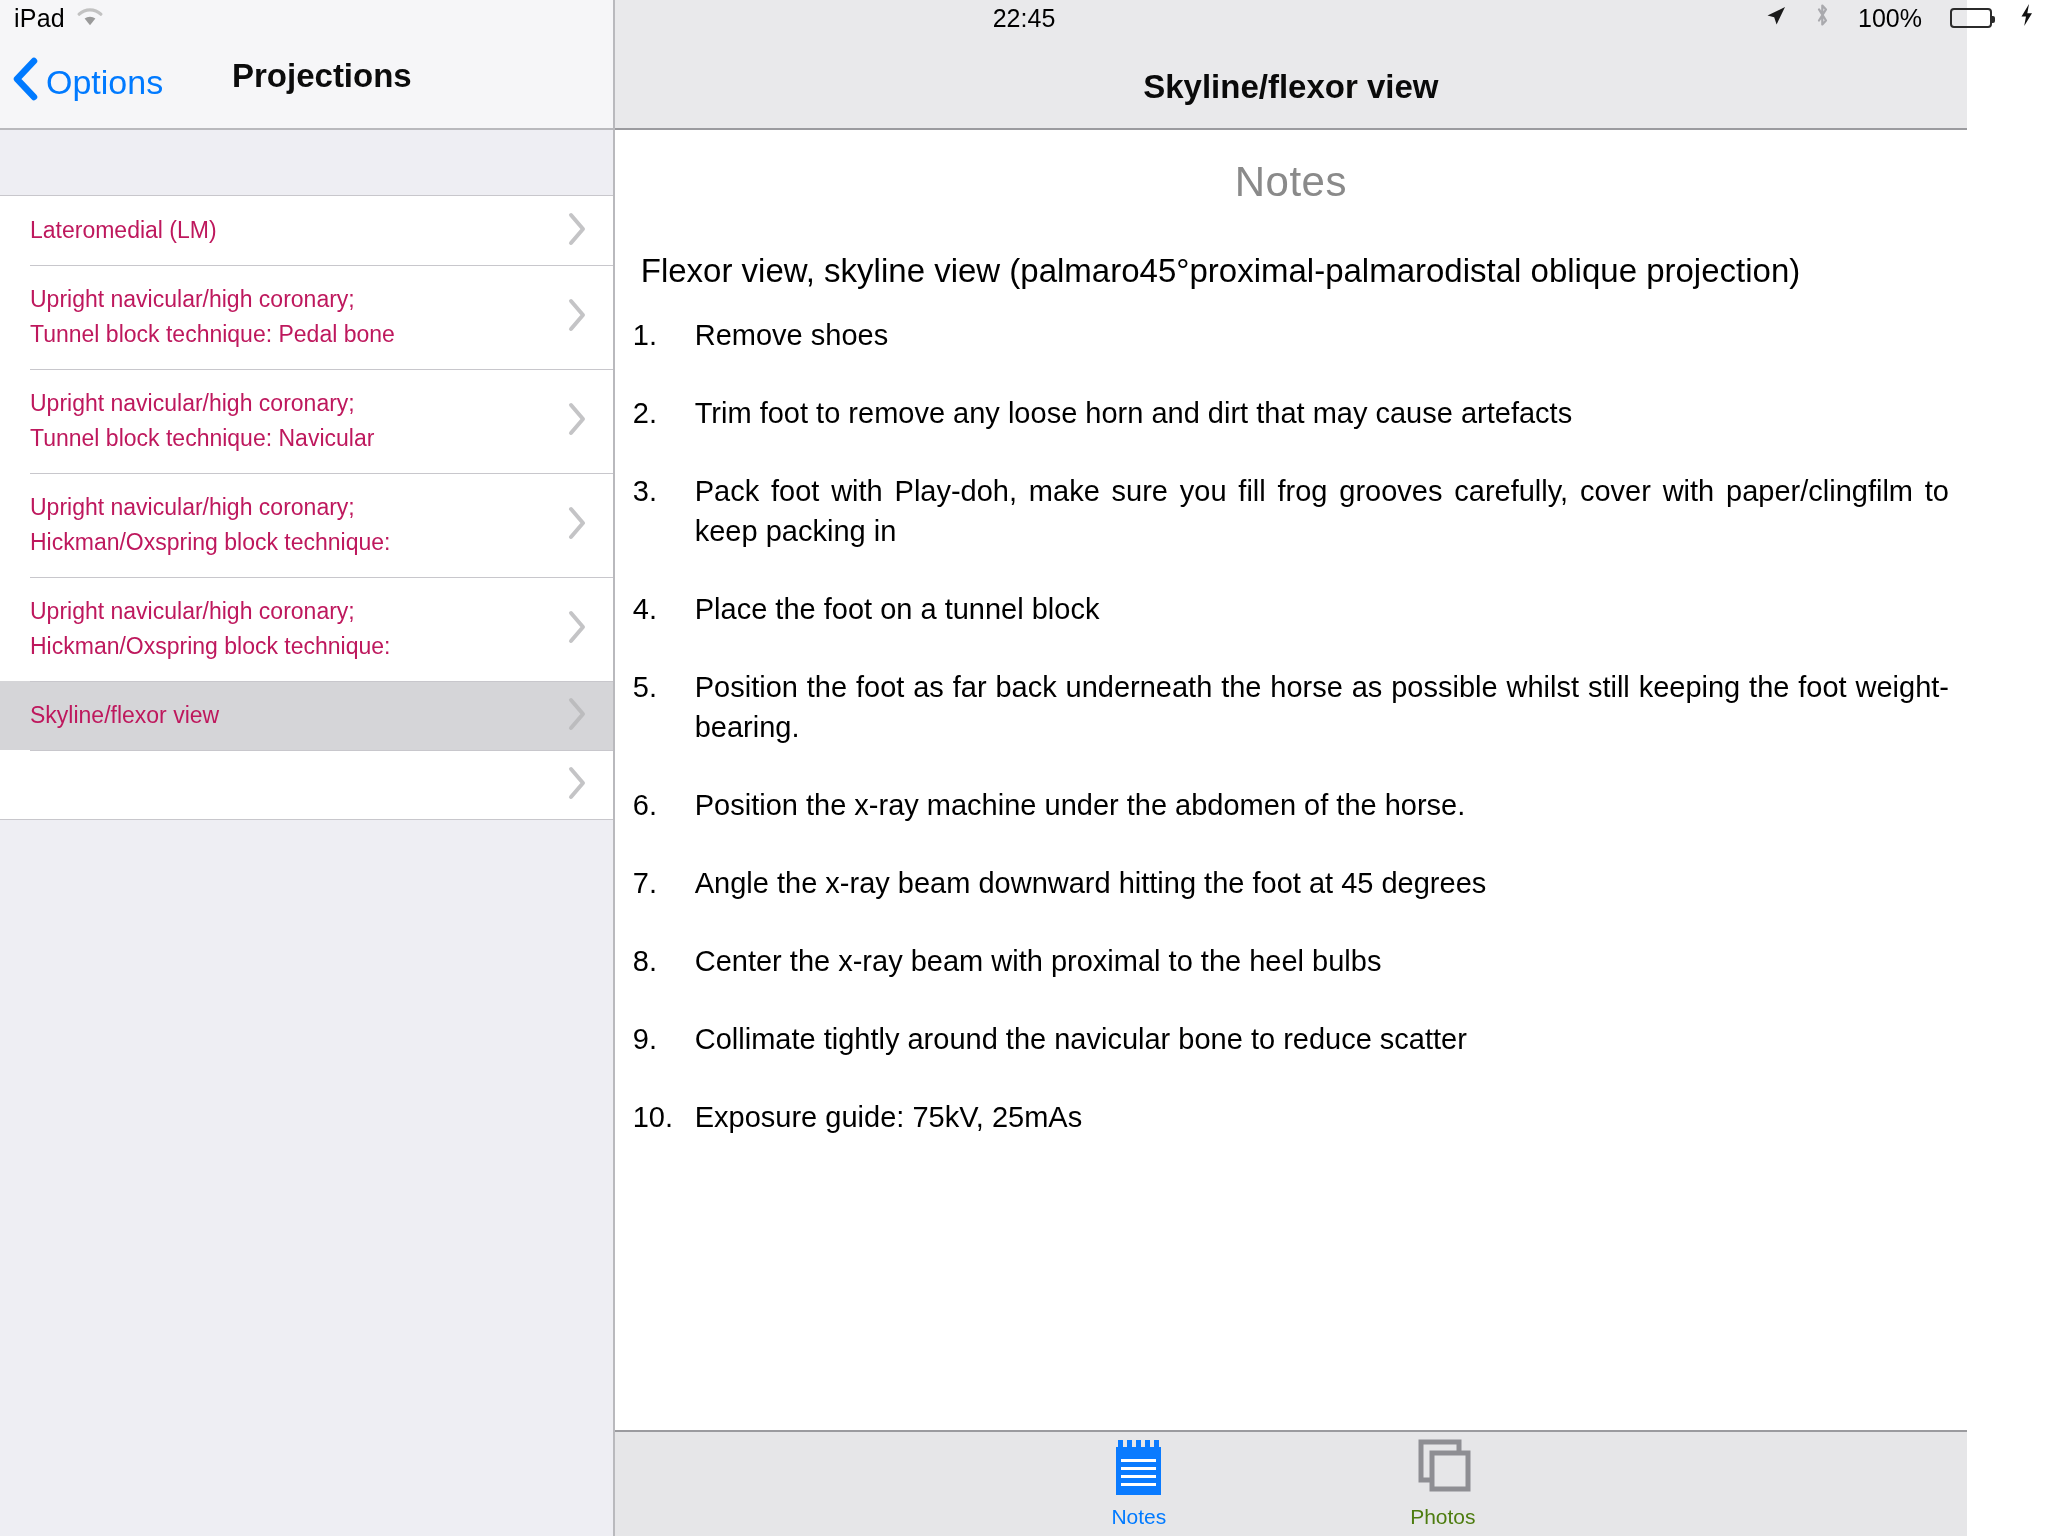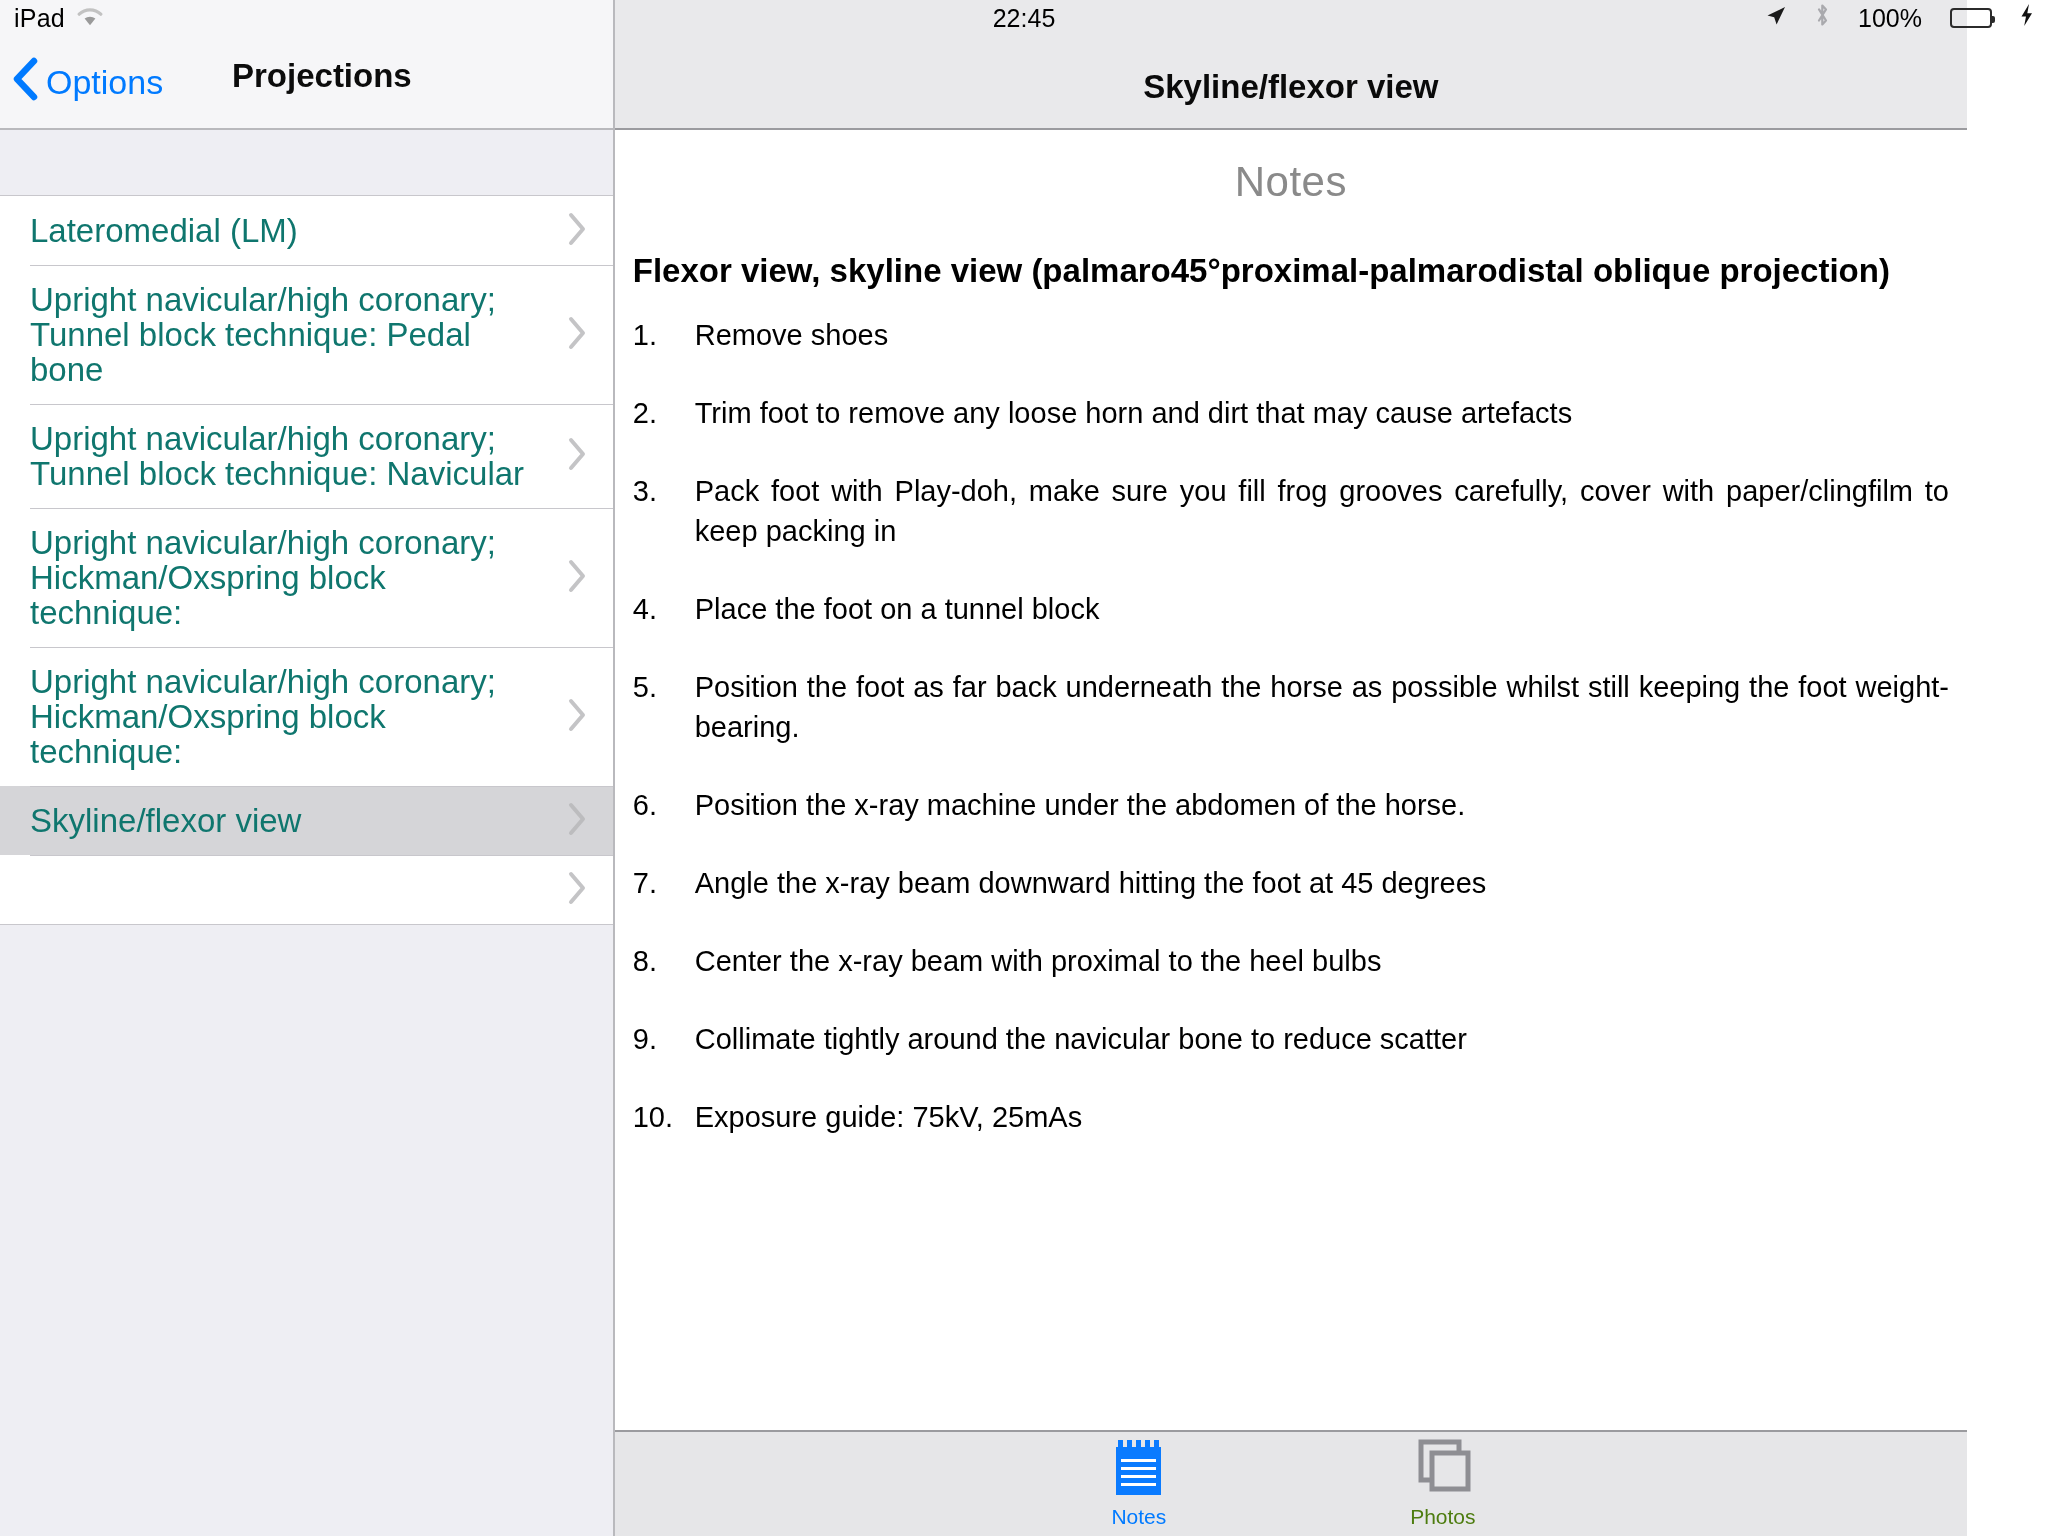--- a/index.html
+++ b/index.html
@@ -155,22 +155,22 @@
   .list-row.selected { background: #d5d5d8; }
   .list-row + .list-row::before {
     content: "";
     position: absolute;
     left: 30px; right: 0; top: 0;
     height: 1px;
     background: #c8c7cc;
   }
   .list-row.two-line { min-height: 69px; }
   .row-label {
-    color: #0f766e;
-    font-size: 33px;
+    color: #be185d;
+    font-size: 23px;
     line-height: 35px;
     padding: 17px 70px 17px 0;
     white-space: pre-line;
   }
   .row-chevron {
     position: absolute;
     right: 26px;
     top: 50%;
     transform: translateY(-50%);
     display: block;
@@ -217,26 +217,26 @@
     font-size: 42px;
     font-weight: 400;
     margin: 28px 0 0 0;
     letter-spacing: .5px;
   }
   .doc {
     padding: 44px 18px 0 18px;
   }
   .doc-title {
     font-size: 33px;
-    font-weight: bold;
+    font-weight: normal;
     color: #000;
     line-height: 41px;
     text-align: justify;
     text-align-last: left;
-    margin: 0 0 24px 0;
+    margin: 0 0 24px 8px;
   }
   ol.steps {
     list-style: none;
     counter-reset: step;
     margin: 0;
     padding: 0;
   }
   ol.steps > li {
     counter-increment: step;
     position: relative;

